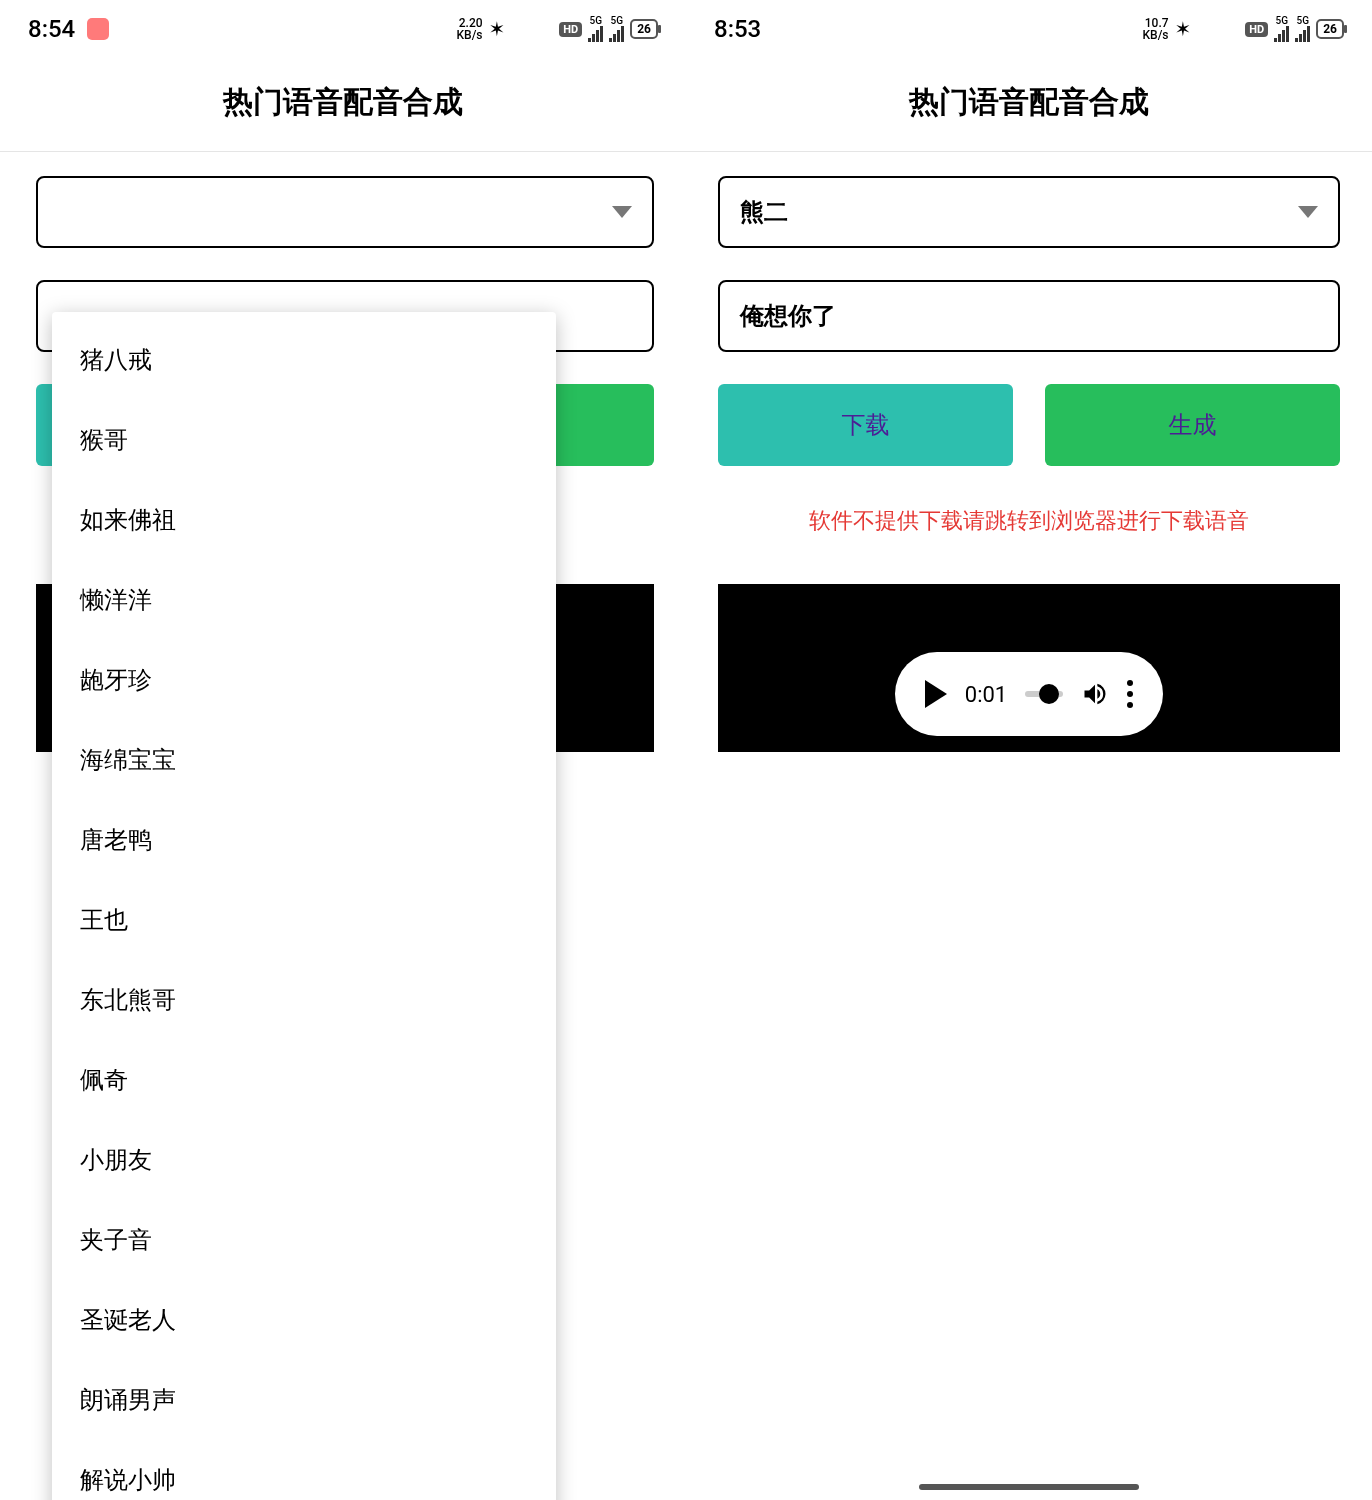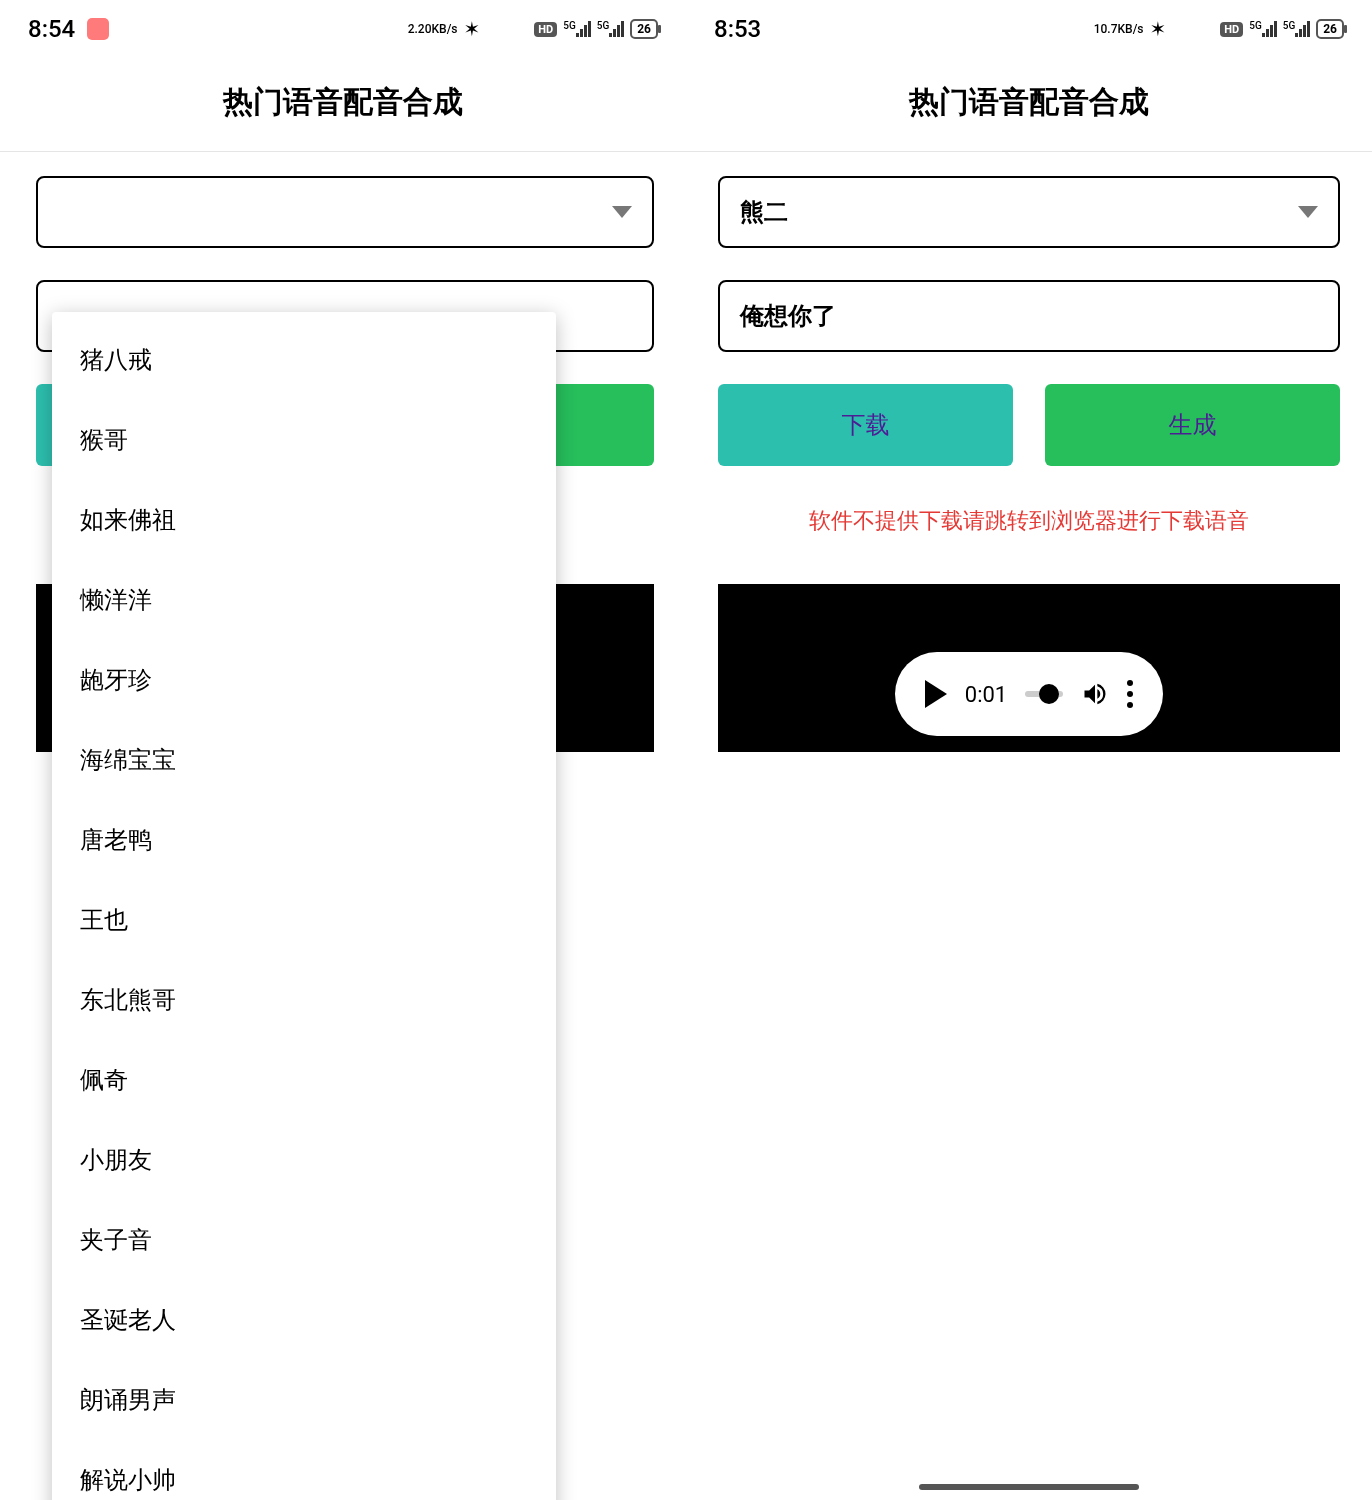--- a/index.html
+++ b/index.html
@@ -39,27 +39,27 @@
     background: #FF7A7A;
     border-radius: 5px;
     display: inline-block;
   }
   .status-right {
     display: flex;
     align-items: center;
     gap: 6px;
     font-size: 13px;
   }
-  .kbps { display:flex; flex-direction:row; align-items:flex-end; line-height:1; font-size:12px; }
+  .kbps { display:flex; flex-direction:column; align-items:flex-end; line-height:1; font-size:12px; }
   .bt-icon { font-size:20px; }
   .hd-badge {
     background:#555; color:#fff; border-radius:4px; padding:1px 4px;
     font-size:11px; font-weight:bold;margin-left:48px;
   }
-  .sig { display:flex; flex-direction:row; line-height:1; font-size:10px;}
+  .sig { display:flex; flex-direction:column; align-items:center; line-height:1; font-size:10px;}
   .bars { display:inline-flex; align-items:flex-end; gap:1px; height:16px;}
   .bars span { width:3px; background:#333; display:inline-block;}
   .bars span:nth-child(1){height:4px;}
   .bars span:nth-child(2){height:8px;}
   .bars span:nth-child(3){height:12px;}
   .bars span:nth-child(4){height:16px;}
   .batt {
     border:2px solid #555; border-radius:5px; padding:1px 5px;
     font-size:12px; font-weight:bold; position:relative;
   }

